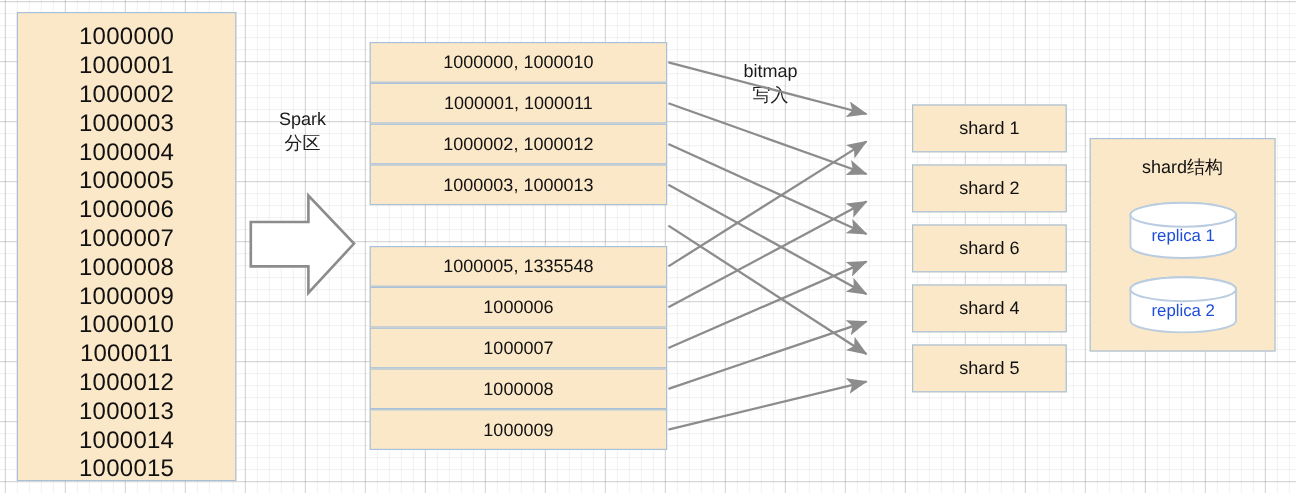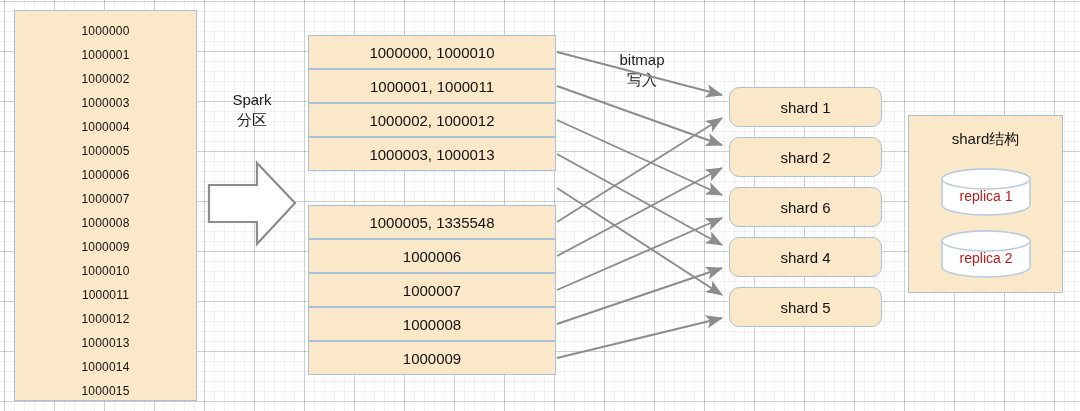--- a/index.html
+++ b/index.html
@@ -38,41 +38,40 @@
   #source-box {
     left: 14px;
     top: 10px;
     width: 183px;
     height: 391px;
     flex-direction: column;
     justify-content: flex-start;
     padding-top: 8px;
   }
   #source-box .num {
-    font-size: 12px;
+    font-size: 20px;
     line-height: 24px;
     height: 24px;
     letter-spacing: 0.2px;
   }
 
   
   .part-row {
     left: 308px;
     width: 248px;
     height: 34px;
     font-size: 15px;
   }
 
   
   .shard-box {
-    left: 729px;
-    width: 153px;
+    left: 760px;
+    width: 129px;
     height: 40px;
     font-size: 15px;
-    border-radius: 10px;
   }
 
   
   #struct-panel {
     left: 908px;
     top: 115px;
     width: 155px;
     height: 178px;
     display: block;
   }
@@ -95,21 +94,21 @@
   .cyl .cyl-label {
     position: absolute;
     left: 0;
     top: 0;
     width: 90px;
     height: 48px;
     display: flex;
     align-items: center;
     justify-content: center;
     font-size: 14px;
-    color: #b91c1c;
+    color: #1d4ed8;
     padding-top: 7px;
     box-sizing: border-box;
     text-align: center;
   }
   #cyl-1 { top: 52px; }
   #cyl-2 { top: 114px; }
 
   
   .free-label {
     position: absolute;

